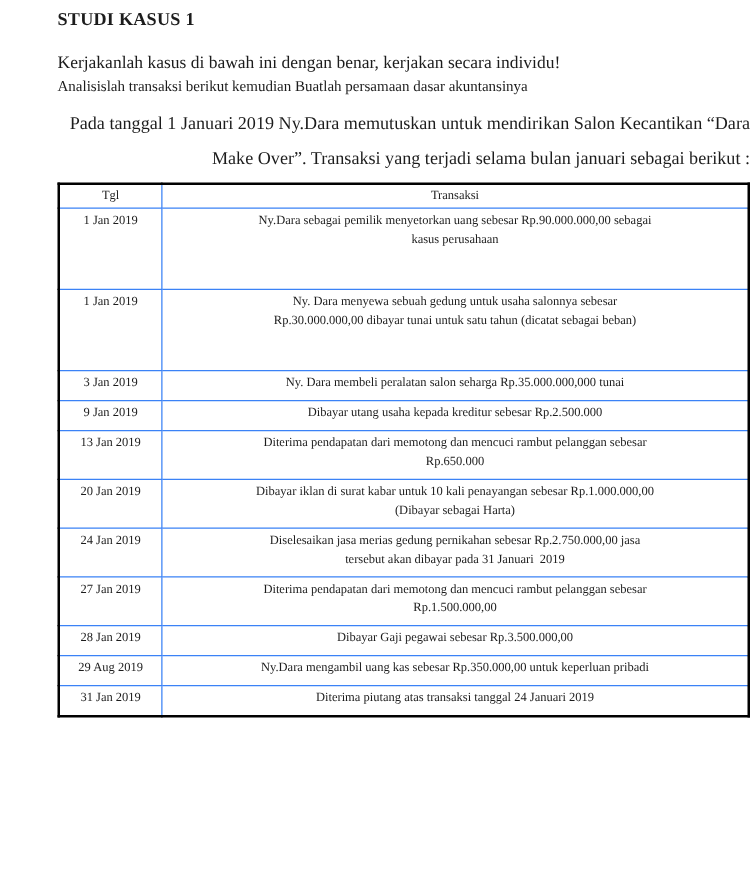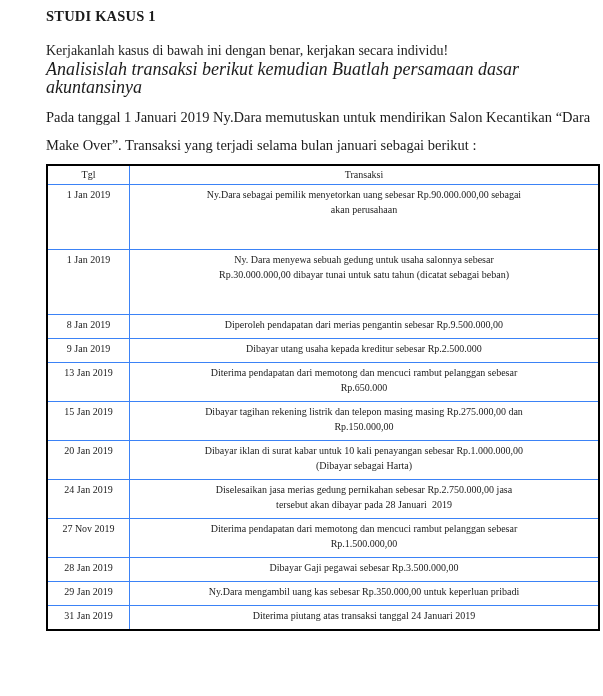--- a/index.html
+++ b/index.html
@@ -28,28 +28,28 @@
     letter-spacing: 0.2px;
     margin: 0;
   }
   .instruction-bold {
     margin-top: 17px;
     font-size: 14px;
     font-weight: normal;
     line-height: 18px;
   }
   .instruction-sub {
-    font-size: 18px;
+    font-size: 12px;
     line-height: 18px;
-    font-style: italic;
   }
   .intro {
     margin-top: 7px;
     font-size: 14.5px;
     line-height: 28px;
+    text-align: right;
   }
   .intro div { white-space: pre-wrap; }
   table.tx-table {
     margin-top: 5px;
     border-collapse: collapse;
     width: 554px;
     table-layout: fixed;
     border: 2px solid #000;
   }
   .tx-table th, .tx-table td {
@@ -87,89 +87,82 @@
       <tr>
         <th class="c-date">Tgl</th>
         <th>Transaksi</th>
       </tr>
     </thead>
     <tbody>
         <tr>
           <td class="c-date">1 Jan 2019</td>
           <td>
             <div class="t-line">Ny.Dara sebagai pemilik menyetorkan uang sebesar Rp.90.000.000,00 sebagai</div>
-            <div class="t-line">akan perusahaan</div>
+            <div class="t-line">kasus perusahaan</div>
             <div class="t-line blank"></div>
             <div class="t-line blank"></div>
           </td>
         </tr>
         <tr>
           <td class="c-date">1 Jan 2019</td>
           <td>
             <div class="t-line">Ny. Dara menyewa sebuah gedung untuk usaha salonnya sebesar</div>
             <div class="t-line">Rp.30.000.000,00 dibayar tunai untuk satu tahun (dicatat sebagai beban)</div>
             <div class="t-line blank"></div>
             <div class="t-line blank"></div>
           </td>
         </tr>
         <tr>
-          <td class="c-date">8 Jan 2019</td>
+          <td class="c-date">3 Jan 2019</td>
           <td>
-            <div class="t-line">Diperoleh pendapatan dari merias pengantin sebesar Rp.9.500.000,00</div>
+            <div class="t-line">Ny. Dara membeli peralatan salon seharga Rp.35.000.000,000 tunai</div>
           </td>
         </tr>
         <tr>
           <td class="c-date">9 Jan 2019</td>
           <td>
             <div class="t-line">Dibayar utang usaha kepada kreditur sebesar Rp.2.500.000</div>
           </td>
         </tr>
         <tr>
           <td class="c-date">13 Jan 2019</td>
           <td>
             <div class="t-line">Diterima pendapatan dari memotong dan mencuci rambut pelanggan sebesar</div>
             <div class="t-line">Rp.650.000</div>
           </td>
         </tr>
         <tr>
-          <td class="c-date">15 Jan 2019</td>
-          <td>
-            <div class="t-line">Dibayar tagihan rekening listrik dan telepon masing masing Rp.275.000,00 dan</div>
-            <div class="t-line">Rp.150.000,00</div>
-          </td>
-        </tr>
-        <tr>
           <td class="c-date">20 Jan 2019</td>
           <td>
             <div class="t-line">Dibayar iklan di surat kabar untuk 10 kali penayangan sebesar Rp.1.000.000,00</div>
             <div class="t-line">(Dibayar sebagai Harta)</div>
           </td>
         </tr>
         <tr>
           <td class="c-date">24 Jan 2019</td>
           <td>
             <div class="t-line">Diselesaikan jasa merias gedung pernikahan sebesar Rp.2.750.000,00 jasa</div>
-            <div class="t-line">tersebut akan dibayar pada 28 Januari  2019</div>
+            <div class="t-line">tersebut akan dibayar pada 31 Januari  2019</div>
           </td>
         </tr>
         <tr>
-          <td class="c-date">27 Nov 2019</td>
+          <td class="c-date">27 Jan 2019</td>
           <td>
             <div class="t-line">Diterima pendapatan dari memotong dan mencuci rambut pelanggan sebesar</div>
             <div class="t-line">Rp.1.500.000,00</div>
           </td>
         </tr>
         <tr>
           <td class="c-date">28 Jan 2019</td>
           <td>
             <div class="t-line">Dibayar Gaji pegawai sebesar Rp.3.500.000,00</div>
           </td>
         </tr>
         <tr>
-          <td class="c-date">29 Jan 2019</td>
+          <td class="c-date">29 Aug 2019</td>
           <td>
             <div class="t-line">Ny.Dara mengambil uang kas sebesar Rp.350.000,00 untuk keperluan pribadi</div>
           </td>
         </tr>
         <tr>
           <td class="c-date">31 Jan 2019</td>
           <td>
             <div class="t-line">Diterima piutang atas transaksi tanggal 24 Januari 2019</div>
           </td>
         </tr>

